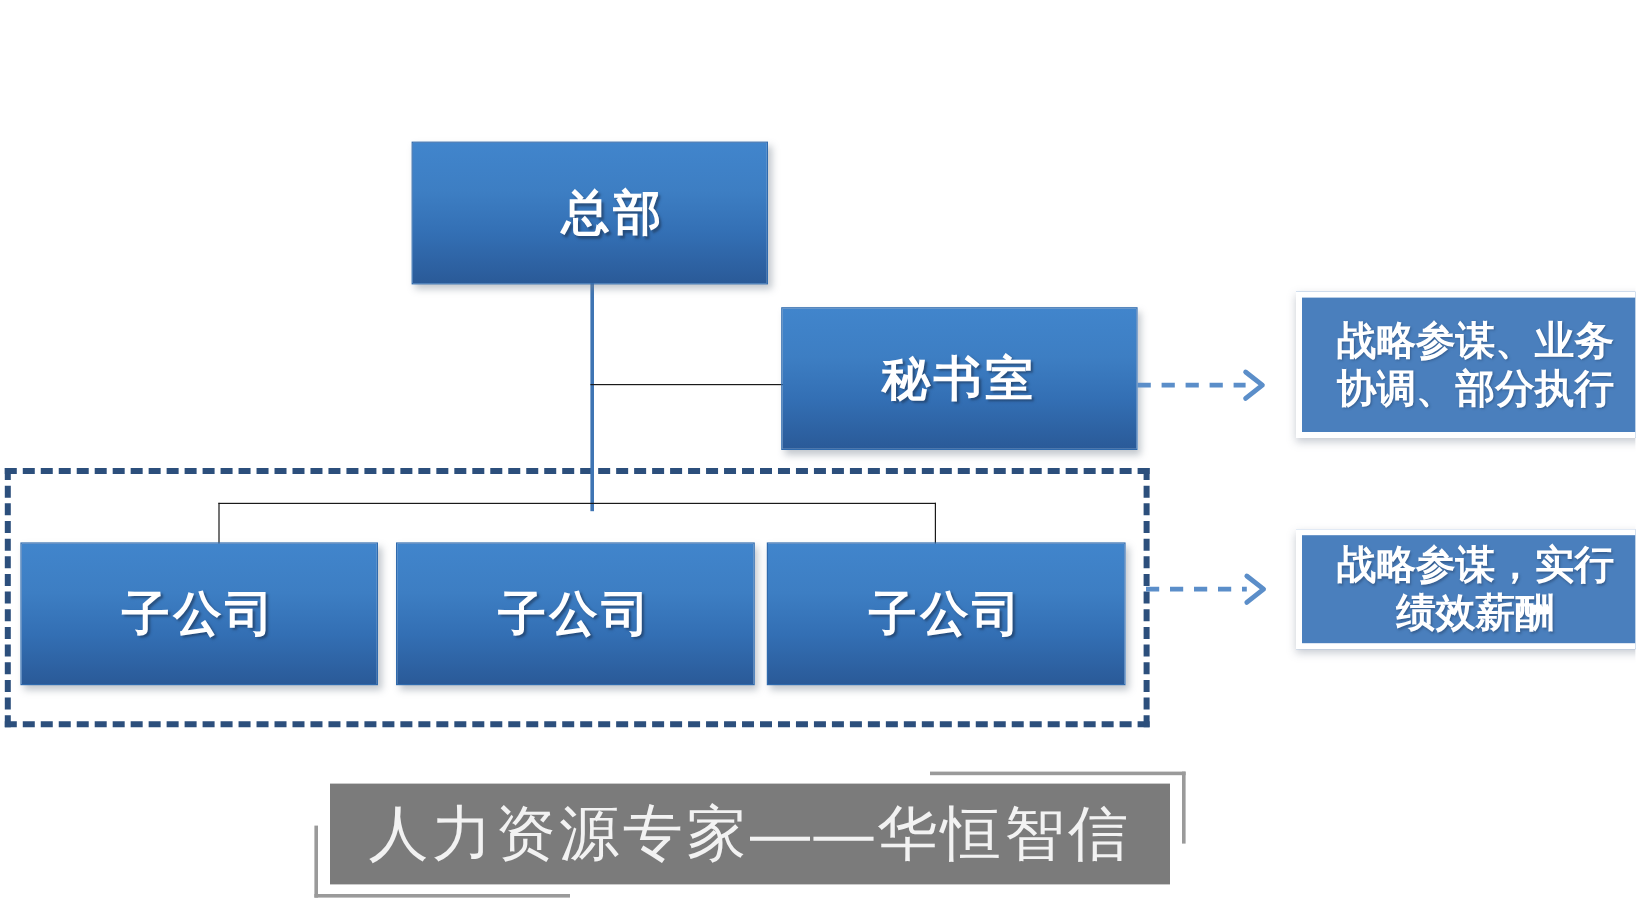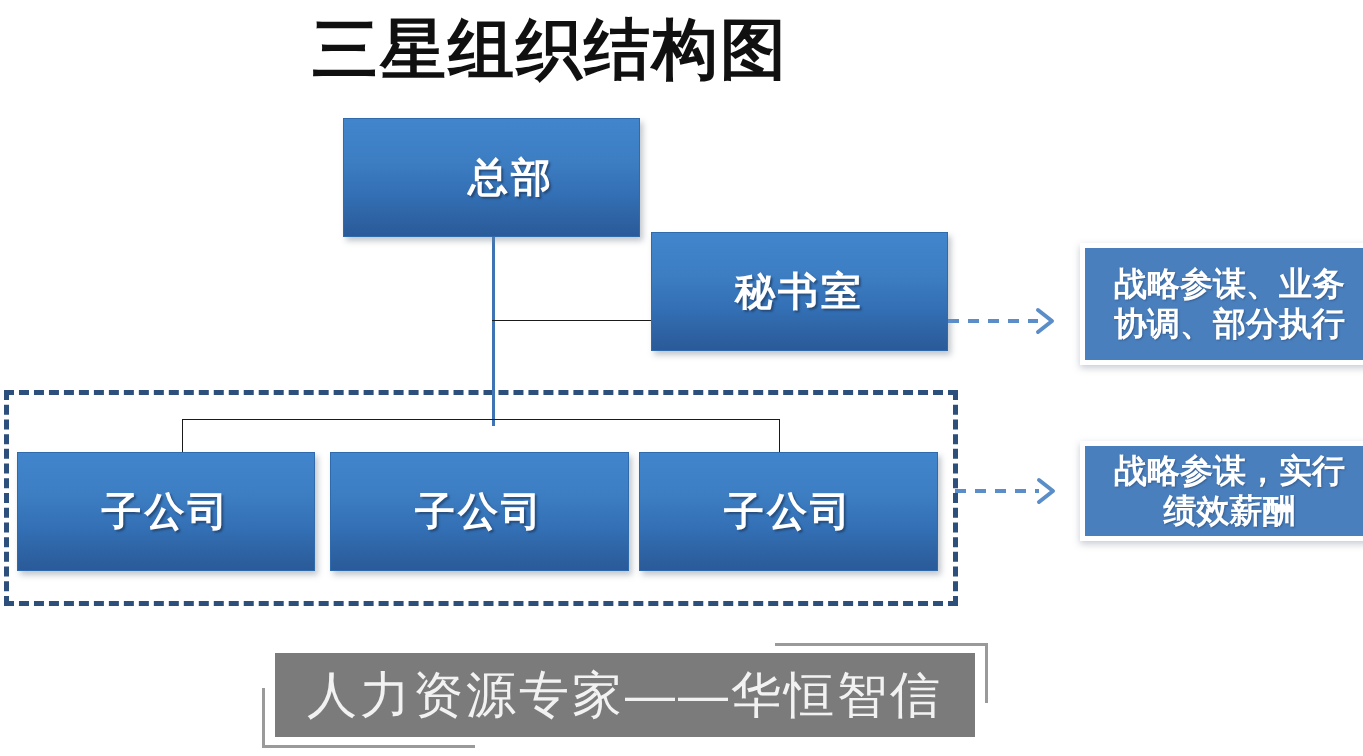--- a/index.html
+++ b/index.html
@@ -48,21 +48,21 @@
   .org-box > .org-label {
     color: #ffffff;
     font-weight: 700;
     font-size: 40px;
     letter-spacing: 3px;
     text-shadow: 2px 2px 2px rgba(25,45,75,0.55);
     white-space: nowrap;
   }
 
   #box-hq        { left: 343px; top: 118px; width: 297px; height: 119px; padding-left: 39px; }
-  #box-secretary { left: 651px; top: 232px; width: 297px; height: 119px; }
+  #box-secretary { left: 651px; top: 256px; width: 297px; height: 119px; }
   #box-sub-1     { left: 17px;  top: 452px; width: 298px; height: 119px; }
   #box-sub-2     { left: 330px; top: 452px; width: 299px; height: 119px; }
   #box-sub-3     { left: 639px; top: 452px; width: 299px; height: 119px; }
 
   
   .callout-box {
     position: absolute;
     box-sizing: border-box;
     background: #4a7fbd;
     border: 5px solid #ffffff;
@@ -165,21 +165,20 @@
     border-width: 0 0 3px 3px;
     border-top: none;
     border-right: none;
   }
 </style>
 </head>
 <body>
 
 <div id="slide">
 
-  <div class="slide-title">三星组织结构图</div>
 
   <div id="dashed-group"></div>
 
   <div class="conn" id="spine-vertical"></div>
   <div class="conn-thin" id="lead-secretary"></div>
   <div class="conn-thin" id="bracket-horizontal"></div>
   <div class="conn-thin" id="bracket-drop-left"></div>
   <div class="conn-thin" id="bracket-drop-right"></div>
 
   <div class="org-box" id="box-hq">

